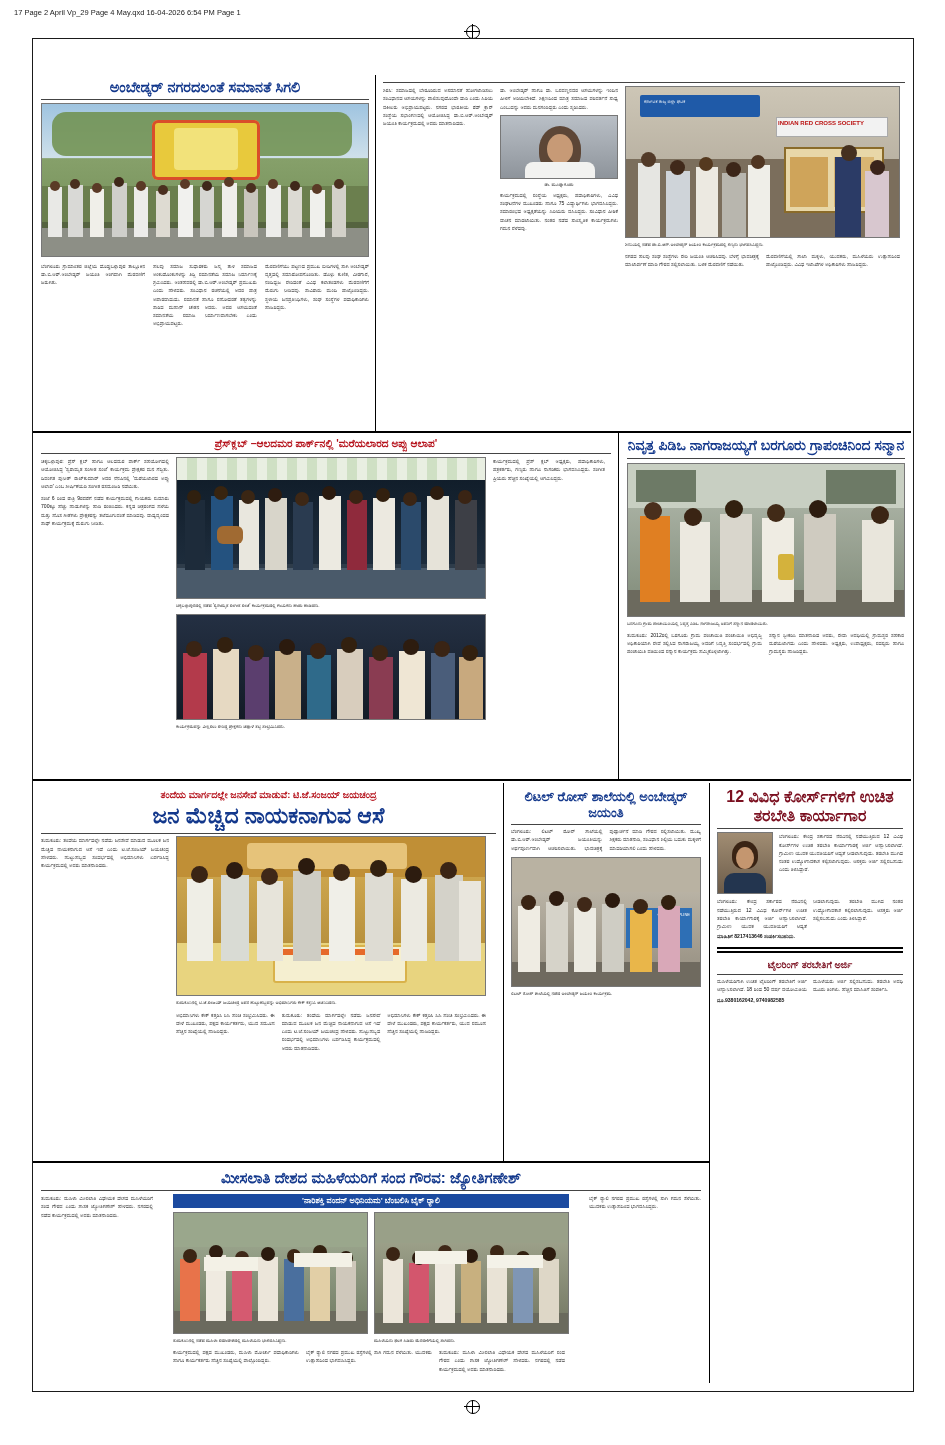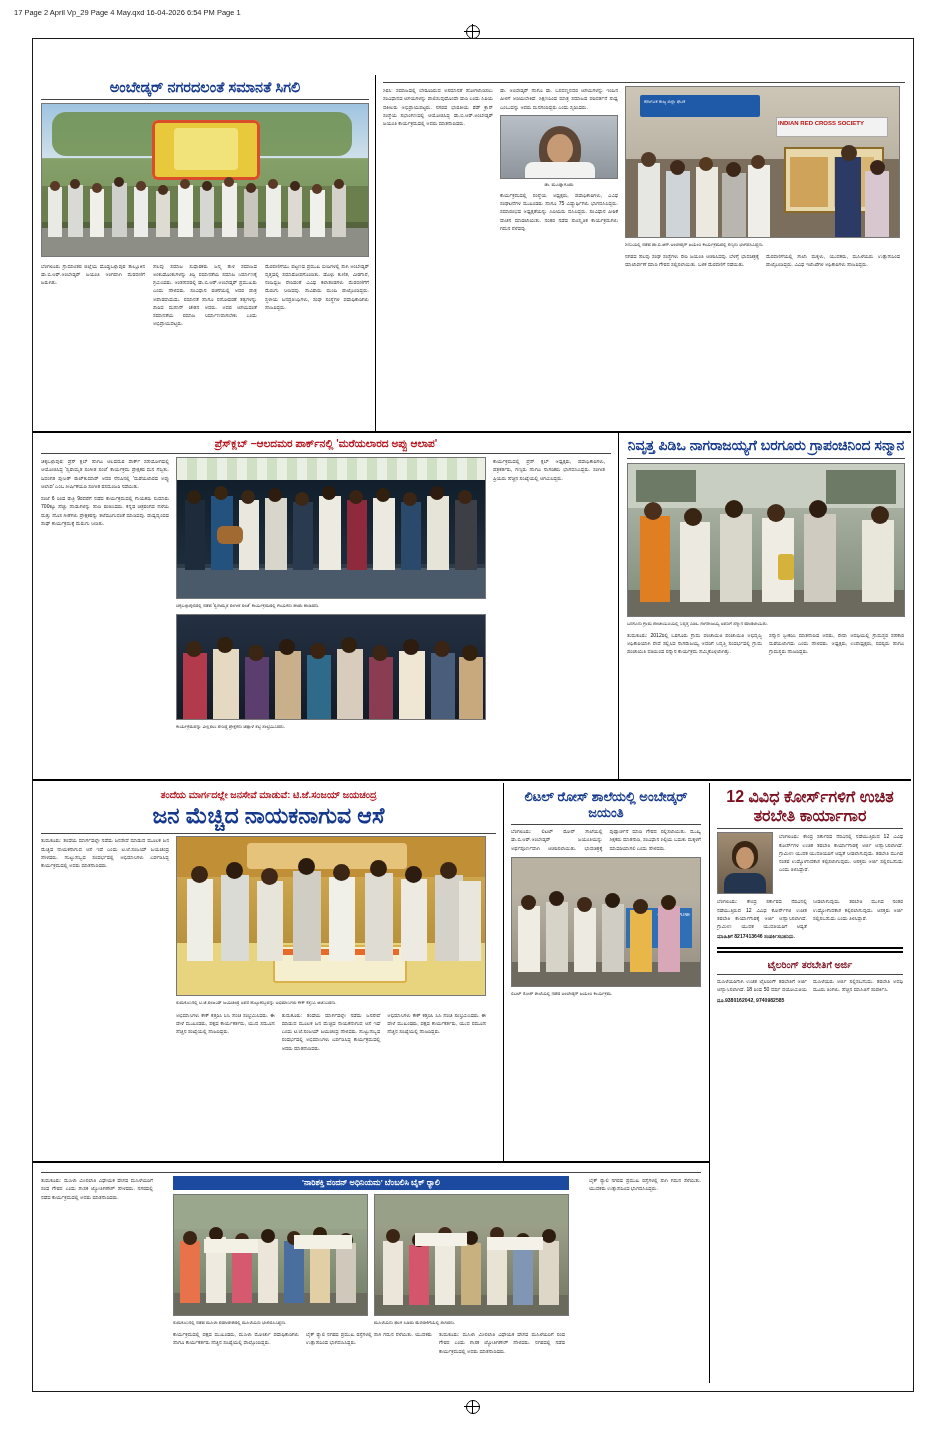--- a/index.html
+++ b/index.html
@@ -370,20 +370,21 @@
 
       <div style="margin-top:14px;">
         <div class="hd-maroon" style="font-size:9.5px;text-align:center;">ಟೈಲರಿಂಗ್ ತರಬೇತಿಗೆ ಅರ್ಜಿ</div>
         <div class="hline" style="position:relative;left:0;top:3px;width:186px;background:#444;"></div>
         <div class="body-col" style="margin-top:5px;columns:2;column-gap:6px;">ಮಹಿಳೆಯರಿಗಾಗಿ ಉಚಿತ ಟೈಲರಿಂಗ್ ತರಬೇತಿಗೆ ಅರ್ಜಿ ಆಹ್ವಾನಿಸಲಾಗಿದೆ. 18 ರಿಂದ 50 ವರ್ಷ ವಯೋಮಿತಿಯ ಮಹಿಳೆಯರು ಅರ್ಜಿ ಸಲ್ಲಿಸಬಹುದು. ತರಬೇತಿ ಅವಧಿ ಮೂರು ತಿಂಗಳು. ಹೆಚ್ಚಿನ ಮಾಹಿತಿಗೆ ಸಂಪರ್ಕಿಸಿ.</div>
         <div class="body-col" style="margin-top:3px;font-weight:bold;">ದೂ.9380162042, 9740982585</div>
       </div>
     </div>
 
     <div class="box" style="left:8px;top:1130px;width:660px;">
+      <div class="hd-blue" style="font-size:15px;text-align:center;">ಮೀಸಲಾತಿ ದೇಶದ ಮಹಿಳೆಯರಿಗೆ ಸಂದ ಗೌರವ: ಜ್ಯೋತಿಗಣೇಶ್</div>
       <div class="hline" style="position:relative;left:0;top:3px;width:660px;background:#444;"></div>
 
       <div style="display:flex;gap:20px;margin-top:6px;">
         <div class="body-col" style="width:120px;">ತುಮಕೂರು: ಮಹಿಳಾ ಮೀಸಲಾತಿ ವಿಧೇಯಕ ದೇಶದ ಮಹಿಳೆಯರಿಗೆ ಸಂದ ಗೌರವ ಎಂದು ಶಾಸಕ ಜ್ಯೋತಿಗಣೇಶ್ ಹೇಳಿದರು. ನಗರದಲ್ಲಿ ನಡೆದ ಕಾರ್ಯಕ್ರಮದಲ್ಲಿ ಅವರು ಮಾತನಾಡಿದರು.</div>
         <div style="width:396px;">
           <div style="background:#1b4aa0;color:#fff;font-size:8px;text-align:center;padding:2px 0;font-weight:bold;">'ನಾರಿಶಕ್ತಿ ವಂದನ್ ಅಧಿನಿಯಮ' ಬೆಂಬಲಿಸಿ ಬೈಕ್ ರ್‍ಯಾಲಿ</div>
           <div style="display:flex;gap:6px;margin-top:4px;">
             <div class="photo" style="width:195px;height:120px;background:#8f9a86;">
               <div style="position:absolute;left:0;top:0;width:100%;height:100%;background:linear-gradient(#a7b199,#6f7a62);"></div>
               <div style="position:absolute;left:0;top:0;width:100%;height:34px;background:#9aa78c;"></div>

